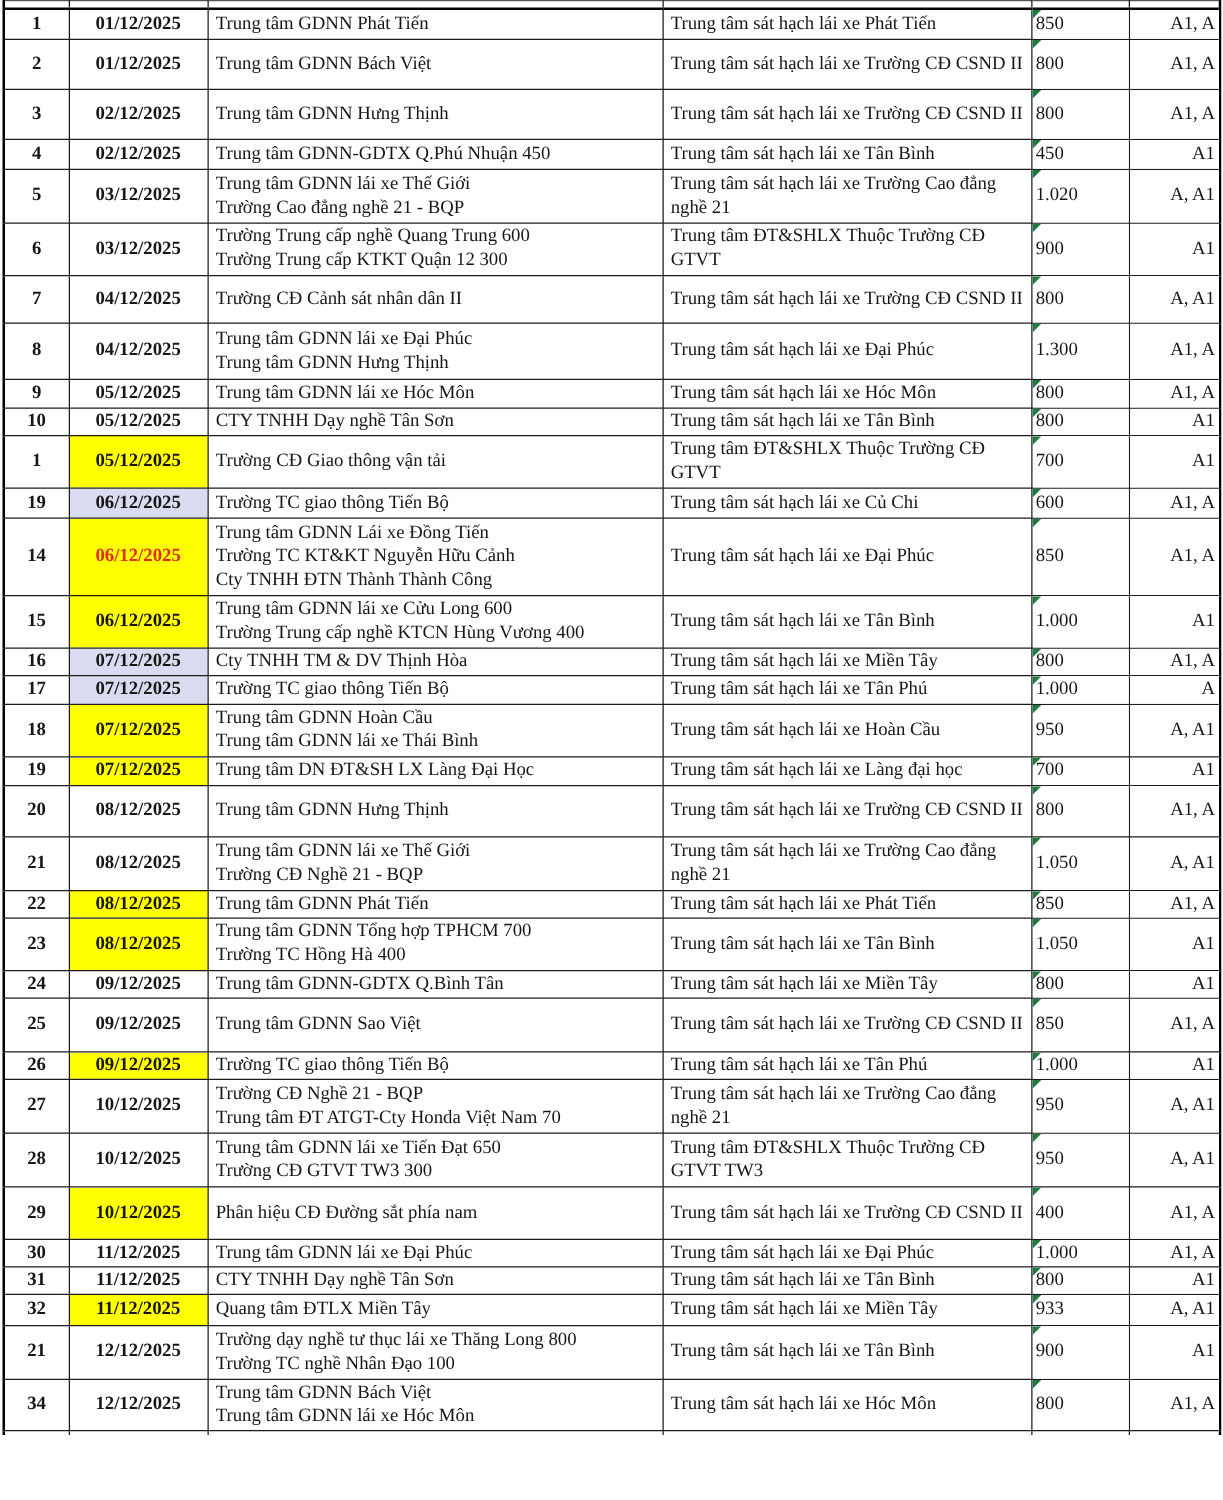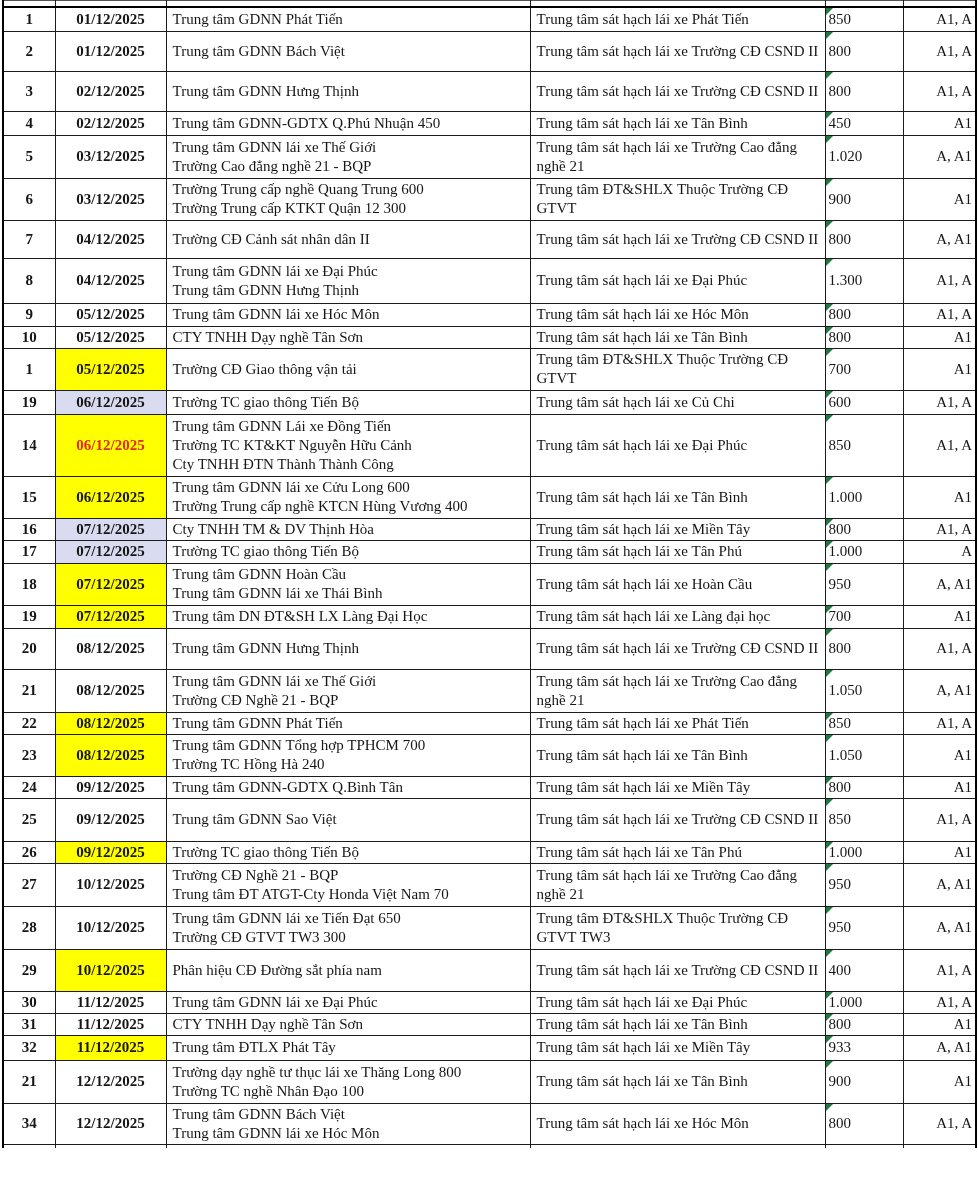--- a/index.html
+++ b/index.html
@@ -260,21 +260,21 @@
         </td>
         <td class="c-left">Trung tâm sát hạch lái xe Phát Tiến</td>
         <td class="c-num"><span class="flag-triangle" style="border-top-color: rgb(30, 122, 64);"></span>850</td>
         <td class="c-cls edge-r">A1, A</td>
       </tr>
       <tr style="height: 42px;">
         <td class="c-no edge-l">23</td>
         <td class="c-date" style="background: rgb(255, 255, 0);">08/12/2025</td>
         <td class="c-left">
           <span class="tline">Trung tâm GDNN Tổng hợp TPHCM 700</span>
-          <span class="tline">Trường TC Hồng Hà 240</span>
+          <span class="tline">Trường TC Hồng Hà 400</span>
         </td>
         <td class="c-left">Trung tâm sát hạch lái xe Tân Bình</td>
         <td class="c-num"><span class="flag-triangle" style="border-top-color: rgb(30, 122, 64);"></span>1.050</td>
         <td class="c-cls edge-r">A1</td>
       </tr>
       <tr style="height: 22px;">
         <td class="c-no edge-l">24</td>
         <td class="c-date">09/12/2025</td>
         <td class="c-left">
           <span class="tline">Trung tâm GDNN-GDTX Q.Bình Tân</span>
@@ -352,21 +352,21 @@
           <span class="tline">CTY TNHH Dạy nghề Tân Sơn</span>
         </td>
         <td class="c-left">Trung tâm sát hạch lái xe Tân Bình</td>
         <td class="c-num"><span class="flag-triangle" style="border-top-color: rgb(30, 122, 64);"></span>800</td>
         <td class="c-cls edge-r">A1</td>
       </tr>
       <tr style="height: 25px;">
         <td class="c-no edge-l">32</td>
         <td class="c-date" style="background: rgb(255, 255, 0);">11/12/2025</td>
         <td class="c-left">
-          <span class="tline">Trung tâm ĐTLX Phát Tây</span>
+          <span class="tline">Quang tâm ĐTLX Miền Tây</span>
         </td>
         <td class="c-left">Trung tâm sát hạch lái xe Miền Tây</td>
         <td class="c-num"><span class="flag-triangle" style="border-top-color: rgb(30, 122, 64);"></span>933</td>
         <td class="c-cls edge-r">A, A1</td>
       </tr>
       <tr style="height: 43px;">
         <td class="c-no edge-l">21</td>
         <td class="c-date">12/12/2025</td>
         <td class="c-left">
           <span class="tline">Trường dạy nghề tư thục lái xe Thăng Long 800</span>

